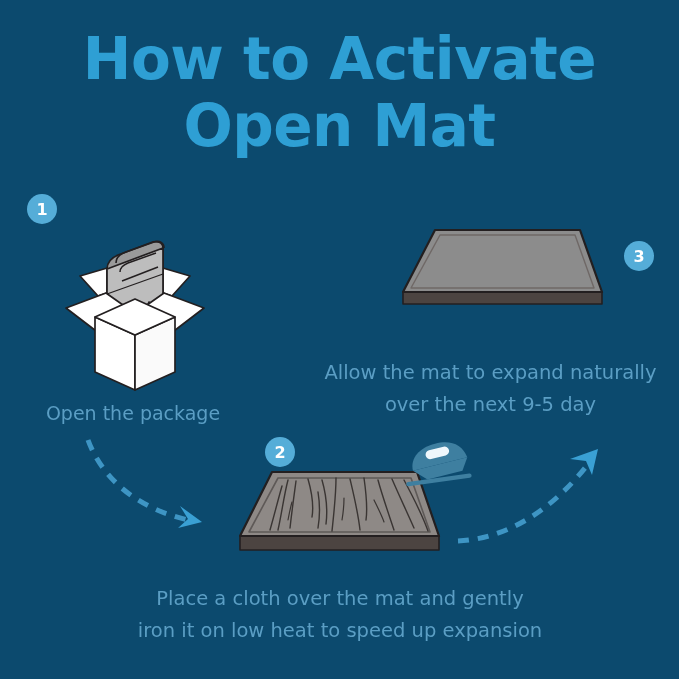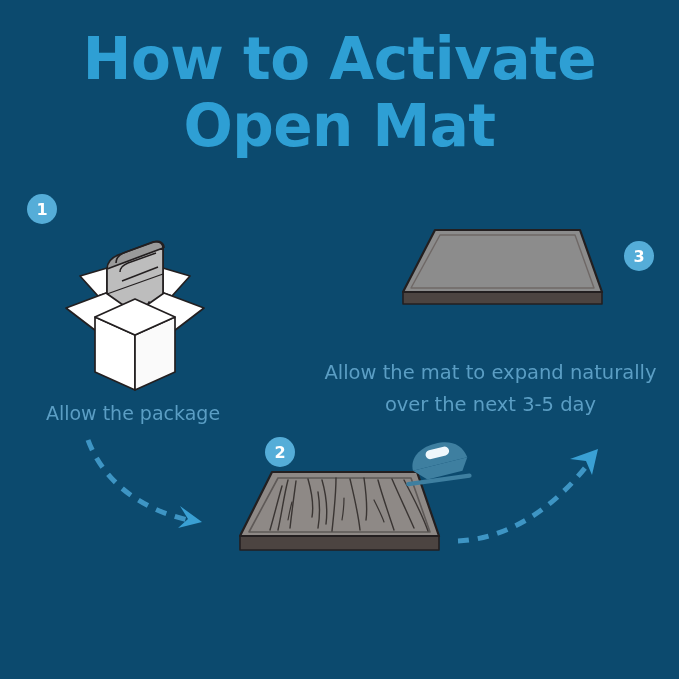--- a/index.html
+++ b/index.html
@@ -130,39 +130,39 @@
         <polygon points="154,86 114,71 80,95 120,112" fill="#ffffff"></polygon>
 
         <polygon points="45,95 85,113 85,168 45,150" fill="#ffffff"></polygon>
         <polygon points="125,95 85,113 85,168 125,150" fill="#fafafa"></polygon>
         <polygon points="45,95 85,77 125,95 85,113" fill="#ffffff"></polygon>
       </g>
     </svg>
   </div>
 
   <div class="caption" id="caption-1">
-    <span>Allow the package</span>
+    <span>Open the package</span>
   </div>
 
   <div class="art" id="art-mat-3">
     <svg width="215" height="105" viewBox="0 0 215 105" xmlns="http://www.w3.org/2000/svg">
 
       <polygon points="8,74 207,74 207,86 8,86" fill="#4c4441" stroke="#231f20" stroke-width="1.6" stroke-linejoin="round"></polygon>
 
       <polygon points="40,12 185,12 207,74 8,74" fill="#8c8c8c" stroke="#231f20" stroke-width="2.2" stroke-linejoin="round"></polygon>
 
       <polygon points="45,17 180,17 199,70 16,70" fill="none" stroke="#6f6866" stroke-width="1.4" stroke-linejoin="round"></polygon>
     </svg>
   </div>
 
   <div class="badge" id="badge-3">3</div>
 
   <div class="caption" id="caption-3">
     <span>Allow the mat to expand naturally</span>
-    <span>over the next 3-5 day</span>
+    <span>over the next 9-5 day</span>
   </div>
 
   <div class="art" id="arrow-1">
     <svg width="150" height="110" viewBox="0 0 150 110" xmlns="http://www.w3.org/2000/svg">
       <path d="M8,8 C22,46 56,76 108,88" fill="none" stroke="#3e95c4" stroke-width="5" stroke-linecap="butt" stroke-dasharray="11 9"></path>
       <polygon points="100,74 122,90 98,96 108,87" fill="#3aa0d4"></polygon>
     </svg>
   </div>
 
   <div class="badge" id="badge-2">2</div>
@@ -210,14 +210,18 @@
     </svg>
   </div>
 
   <div class="art" id="arrow-2">
     <svg width="160" height="110" viewBox="0 0 160 110" xmlns="http://www.w3.org/2000/svg">
       <path d="M6,98 C50,96 98,72 140,16" fill="none" stroke="#3e95c4" stroke-width="5" stroke-linecap="butt" stroke-dasharray="11 9"></path>
       <polygon points="118,16 146,6 140,32 134,18" fill="#3aa0d4"></polygon>
     </svg>
   </div>
 
+  <div class="caption" id="caption-2">
+    <span>Place a cloth over the mat and gently</span>
+    <span>iron it on low heat to speed up expansion</span>
+  </div>
 
 </div>
 
 </body></html>

